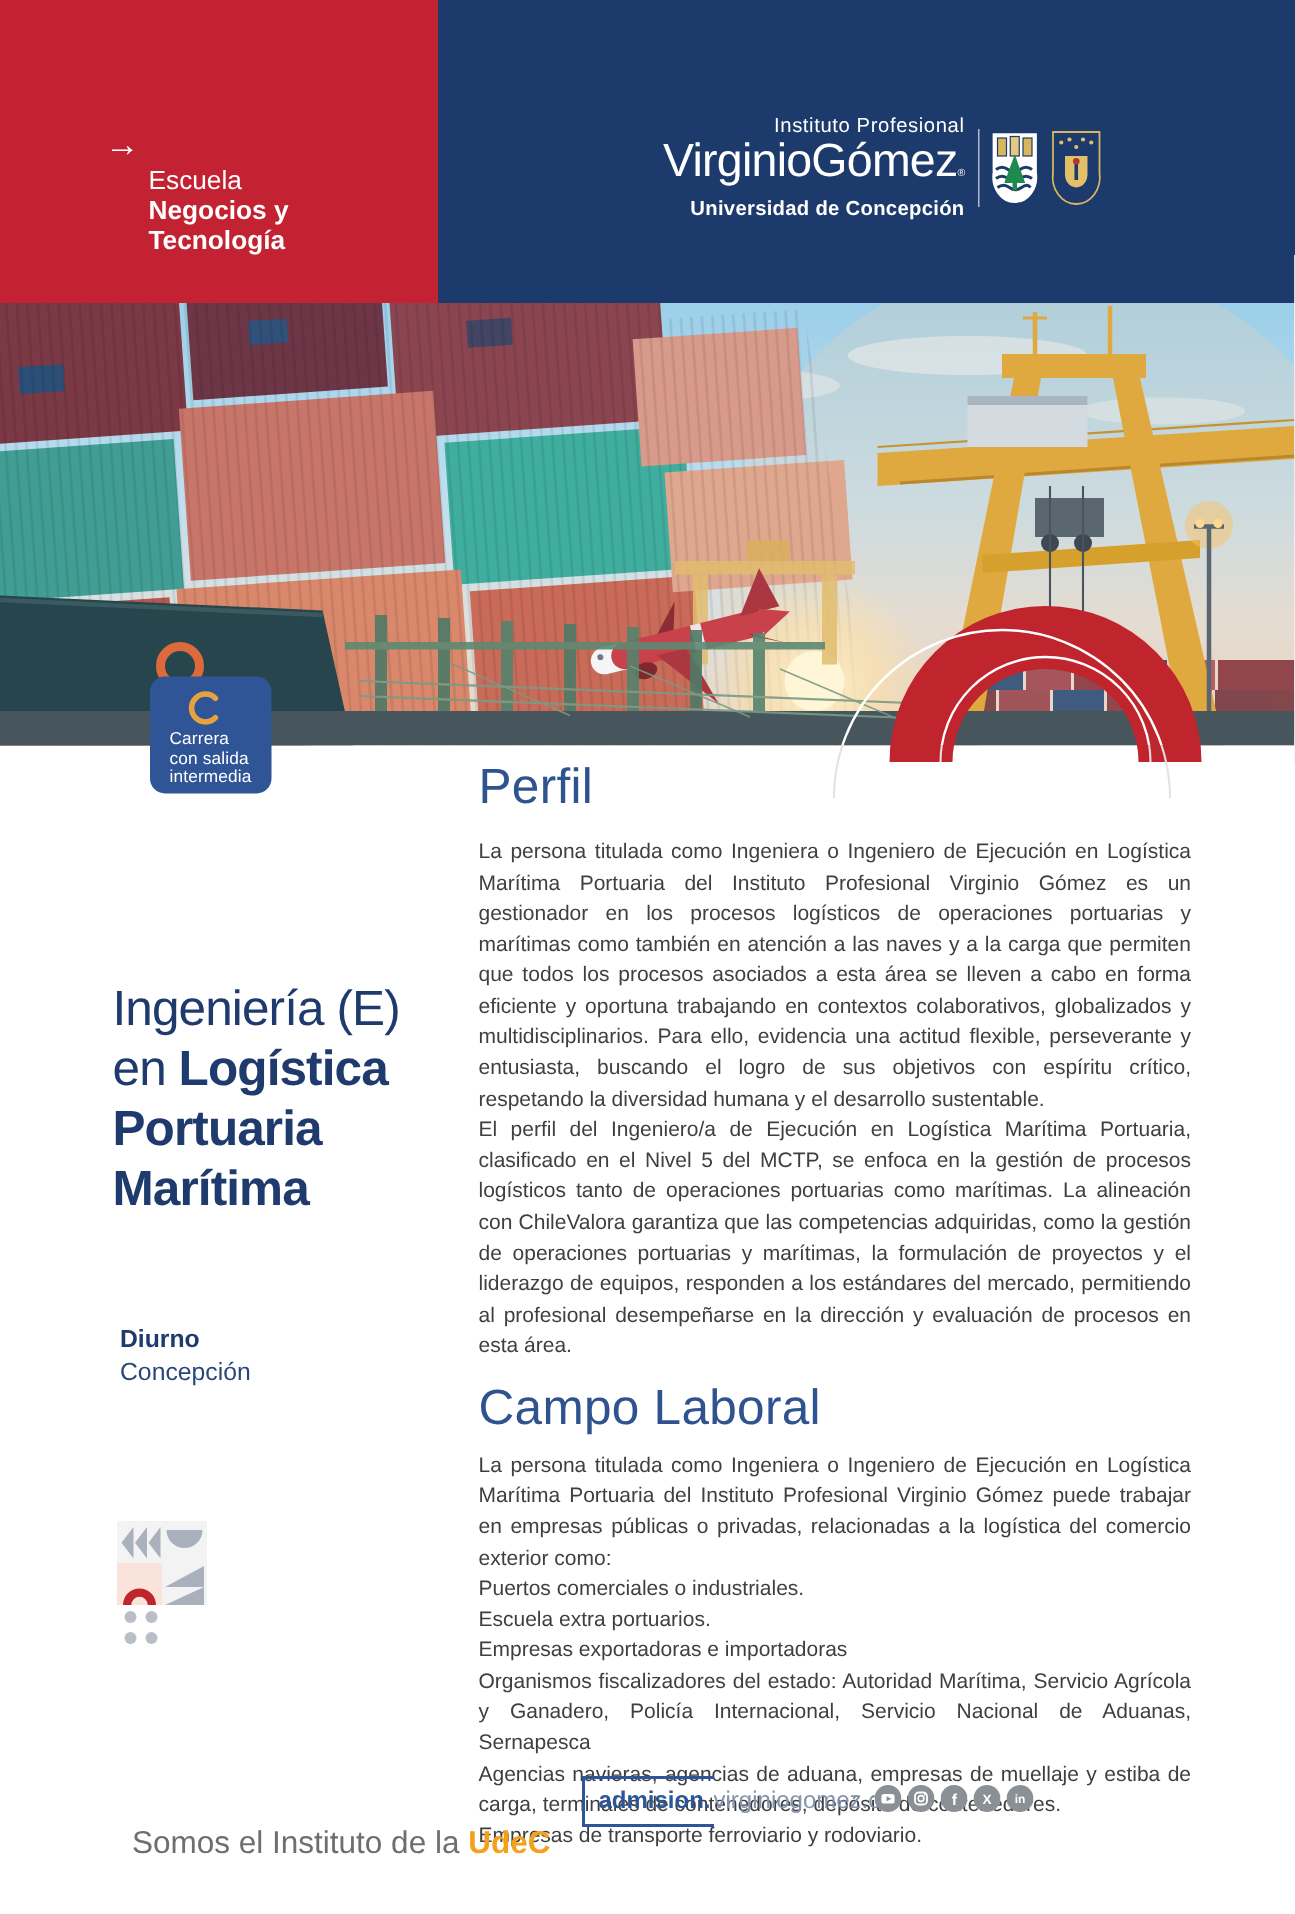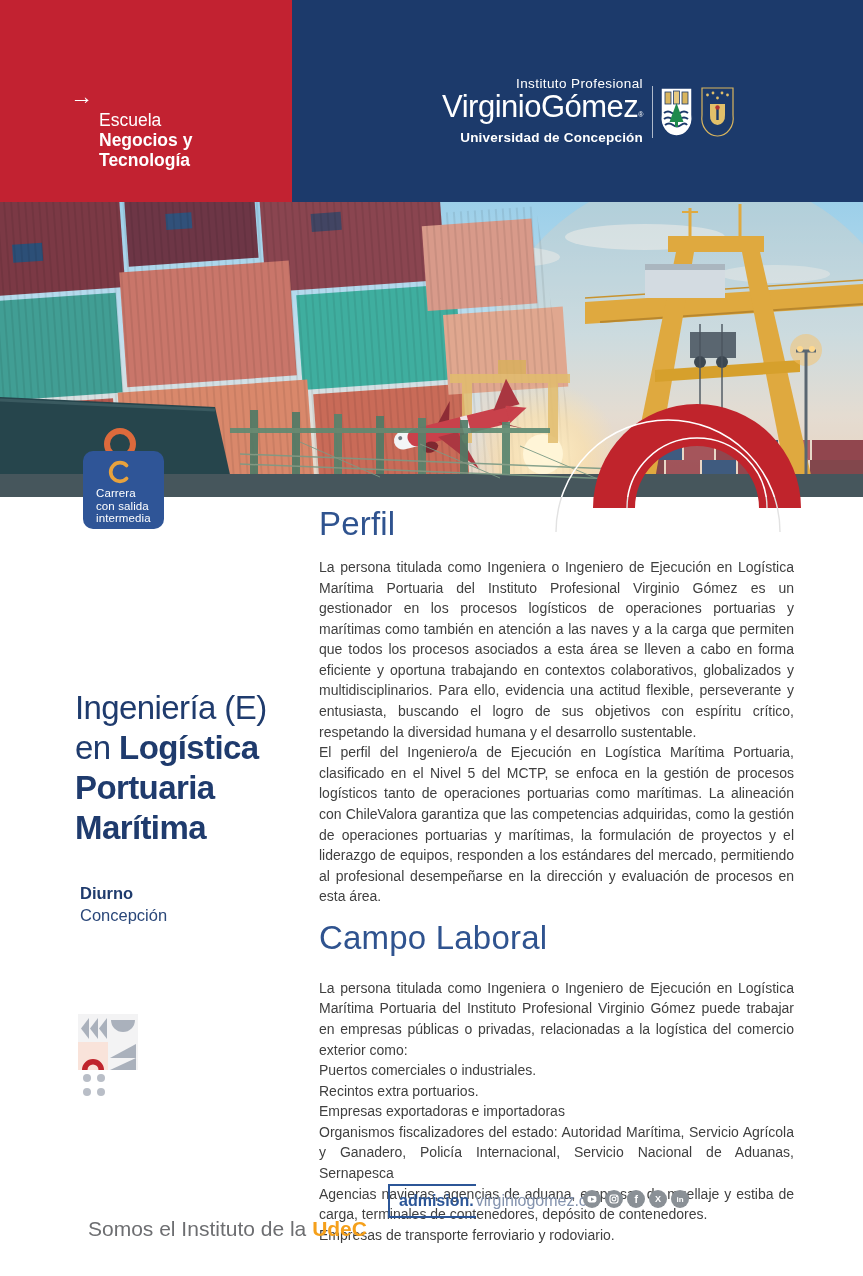--- a/index.html
+++ b/index.html
@@ -26,38 +26,38 @@
   .logo-divider { position:absolute; left:652px; top:86px; width:1px; height:52px; background:rgba(255,255,255,.65); }
   .shield { position:absolute; top:86px; }
   .shield-vg { left:659px; }
   .shield-udec { left:700px; }
 
   
   .hero { position:absolute; left:0; top:202px; width:863px; height:295px; }
   .arcs { position:absolute; left:540px; top:390px; width:323px; height:155px; pointer-events:none; }
 
   
-  .badge { position:absolute; left:83px; top:451px; width:81px; height:78px; background:#2F5597; border-radius:10px; color:#fff; padding:8px 0 0 13px; }
+  .badge { position:absolute; left:100px; top:451px; width:81px; height:78px; background:#2F5597; border-radius:10px; color:#fff; padding:8px 0 0 13px; }
   .badge svg { display:block; margin:1px 0 3px 12px; }
   .badge .bl { font-size:11.5px; line-height:12.5px; letter-spacing:.1px; }
 
   
-  .title { position:absolute; left:75px; top:688px; color:#1F3B6D; font-size:33px; line-height:40px; letter-spacing:-0.6px; }
+  .title { position:absolute; left:75px; top:652px; color:#1F3B6D; font-size:33px; line-height:40px; letter-spacing:-0.6px; }
   .title .light { font-weight:400; }
   .title .bold { font-weight:700; }
   .schedule { position:absolute; left:80px; top:882px; font-size:16.5px; line-height:22px; }
   .schedule .mode { font-weight:700; color:#1F3B6D; }
   .schedule .city { font-weight:400; color:#2A4779; }
   .mini-deco { position:absolute; left:78px; top:1014px; }
 
   
   .content { position:absolute; left:319px; top:505px; width:475px; color:#3F3F3F; }
   .section-h { font-size:33px; font-weight:400; color:#2F538F; letter-spacing:.2px; }
   .section-h.first { margin-bottom:14px; }
-  .section-h.second { margin-top:12px; margin-bottom:21px; }
+  .section-h.second { margin-top:12px; margin-bottom:9px; }
   .body-par { font-size:14px; line-height:1.47; text-align:justify; }
   .body-line { font-size:14px; line-height:1.47; text-align:justify; }
 
   
   .tagline { position:absolute; left:88px; top:1217px; font-size:21px; color:#6D6E71; }
   .tagline .hl { color:#F5A01B; font-weight:700; }
   .url-wrap { position:absolute; left:388px; top:1184px; display:flex; align-items:center; font-size:16px; }
   .url-box { display:inline-block; border:2px solid #2C5697; border-right:none; padding:6px 2px 6px 9px; color:#2C5697; font-weight:700; }
   .url-rest { color:#8493AE; font-weight:400; }
   .social { position:absolute; left:583px; top:1190px; display:flex; gap:4px; }
@@ -302,21 +302,21 @@
   <div class="content">
     <div class="section-h first">Perfil</div>
     <div>
         <div class="body-par">La persona titulada como Ingeniera o Ingeniero de Ejecución en Logística Marítima Portuaria del Instituto Profesional Virginio Gómez es un gestionador en los procesos logísticos de operaciones portuarias y marítimas como también en atención a las naves y a la carga que permiten que todos los procesos asociados a esta área se lleven a cabo en forma eficiente y oportuna trabajando en contextos colaborativos, globalizados y multidisciplinarios. Para ello, evidencia una actitud flexible, perseverante y entusiasta, buscando el logro de sus objetivos con espíritu crítico, respetando la diversidad humana y el desarrollo sustentable.</div>
         <div class="body-par">El perfil del Ingeniero/a de Ejecución en Logística Marítima Portuaria, clasificado en el Nivel 5 del MCTP, se enfoca en la gestión de procesos logísticos tanto de operaciones portuarias como marítimas. La alineación con ChileValora garantiza que las competencias adquiridas, como la gestión de operaciones portuarias y marítimas, la formulación de proyectos y el liderazgo de equipos, responden a los estándares del mercado, permitiendo al profesional desempeñarse en la dirección y evaluación de procesos en esta área.</div>
       </div>
     <div class="section-h second">Campo Laboral</div>
     <div class="body-par">La persona titulada como Ingeniera o Ingeniero de Ejecución en Logística Marítima Portuaria del Instituto Profesional Virginio Gómez puede trabajar en empresas públicas o privadas, relacionadas a la logística del comercio exterior como:</div>
     <div>
         <div class="body-line">Puertos comerciales o industriales.</div>
-        <div class="body-line">Recintos extra portuarios.</div>
+        <div class="body-line">Escuela extra portuarios.</div>
         <div class="body-line">Empresas exportadoras e importadoras</div>
         <div class="body-line">Organismos fiscalizadores del estado: Autoridad Marítima, Servicio Agrícola y Ganadero, Policía Internacional, Servicio Nacional de Aduanas, Sernapesca</div>
         <div class="body-line">Agencias navieras, agencias de aduana, empresas de muellaje y estiba de carga, terminales de contenedores, depósito de contenedores.</div>
         <div class="body-line">Empresas de transporte ferroviario y rodoviario.</div>
       </div>
   </div>
 
   <div class="tagline"><span>Somos el Instituto de la </span><span class="hl">UdeC</span></div>
 
   <div class="url-wrap">

